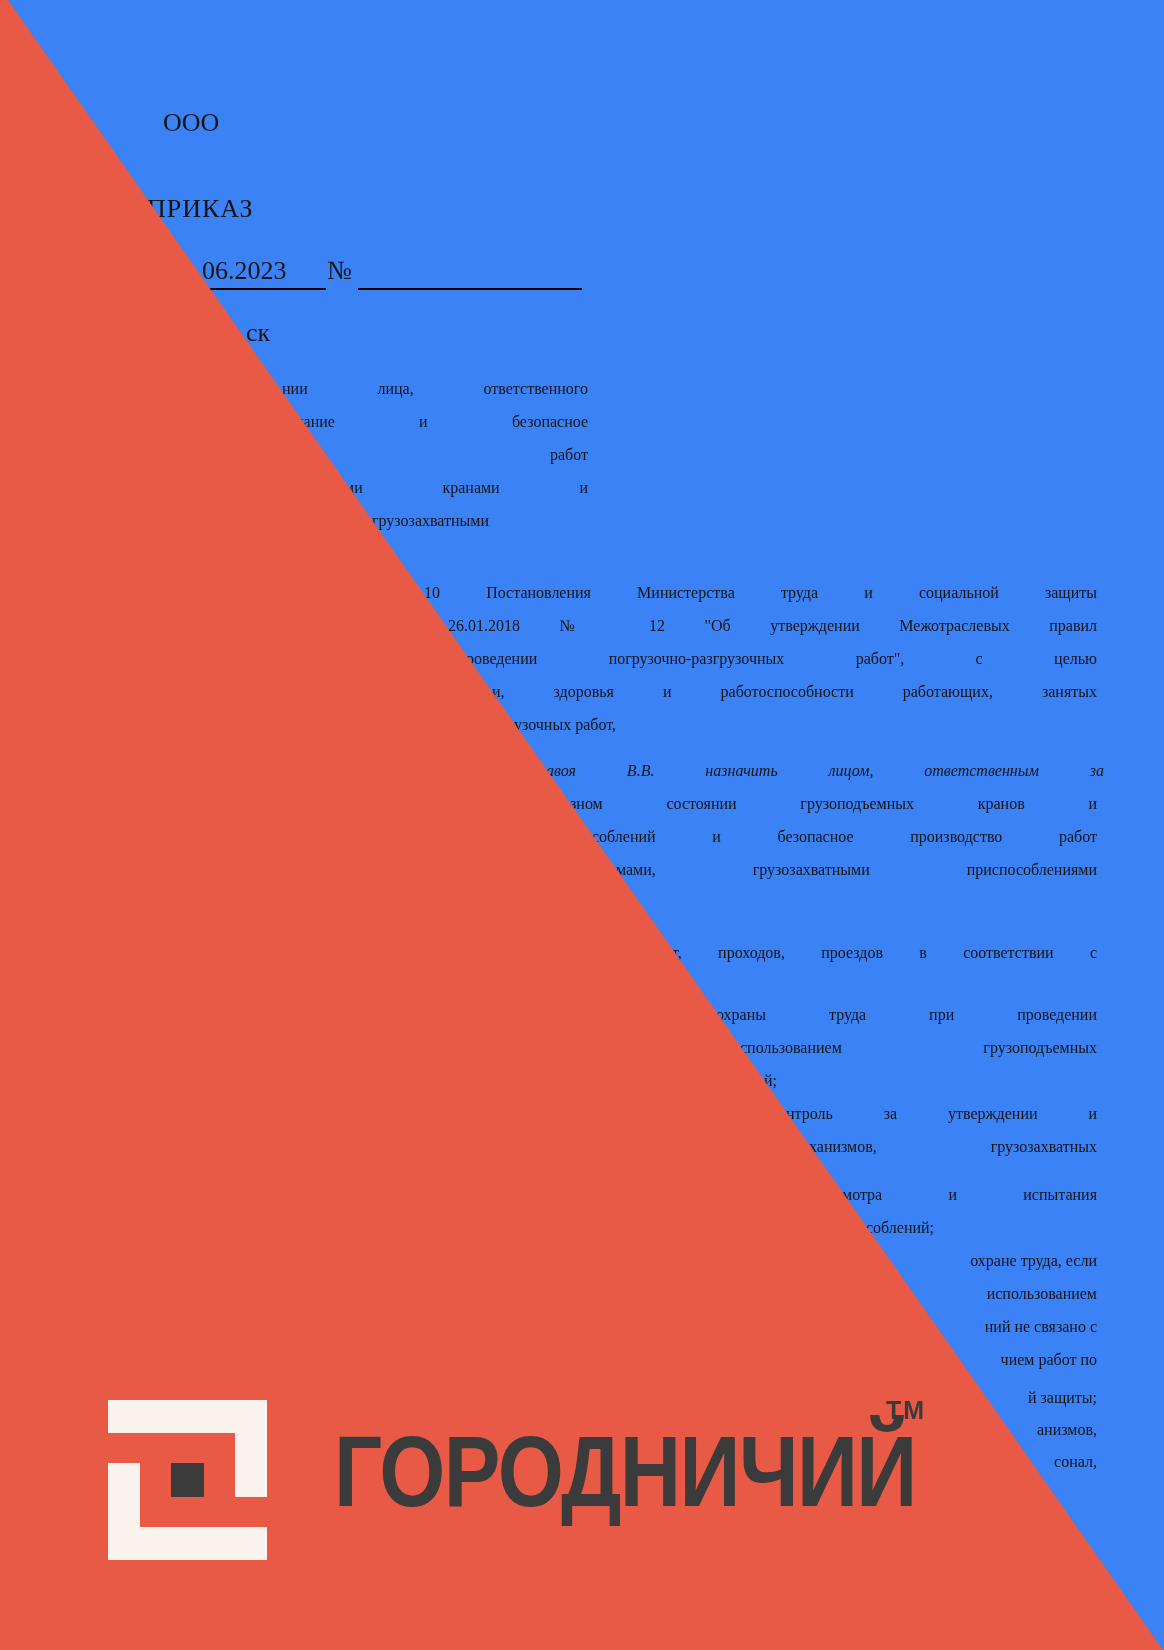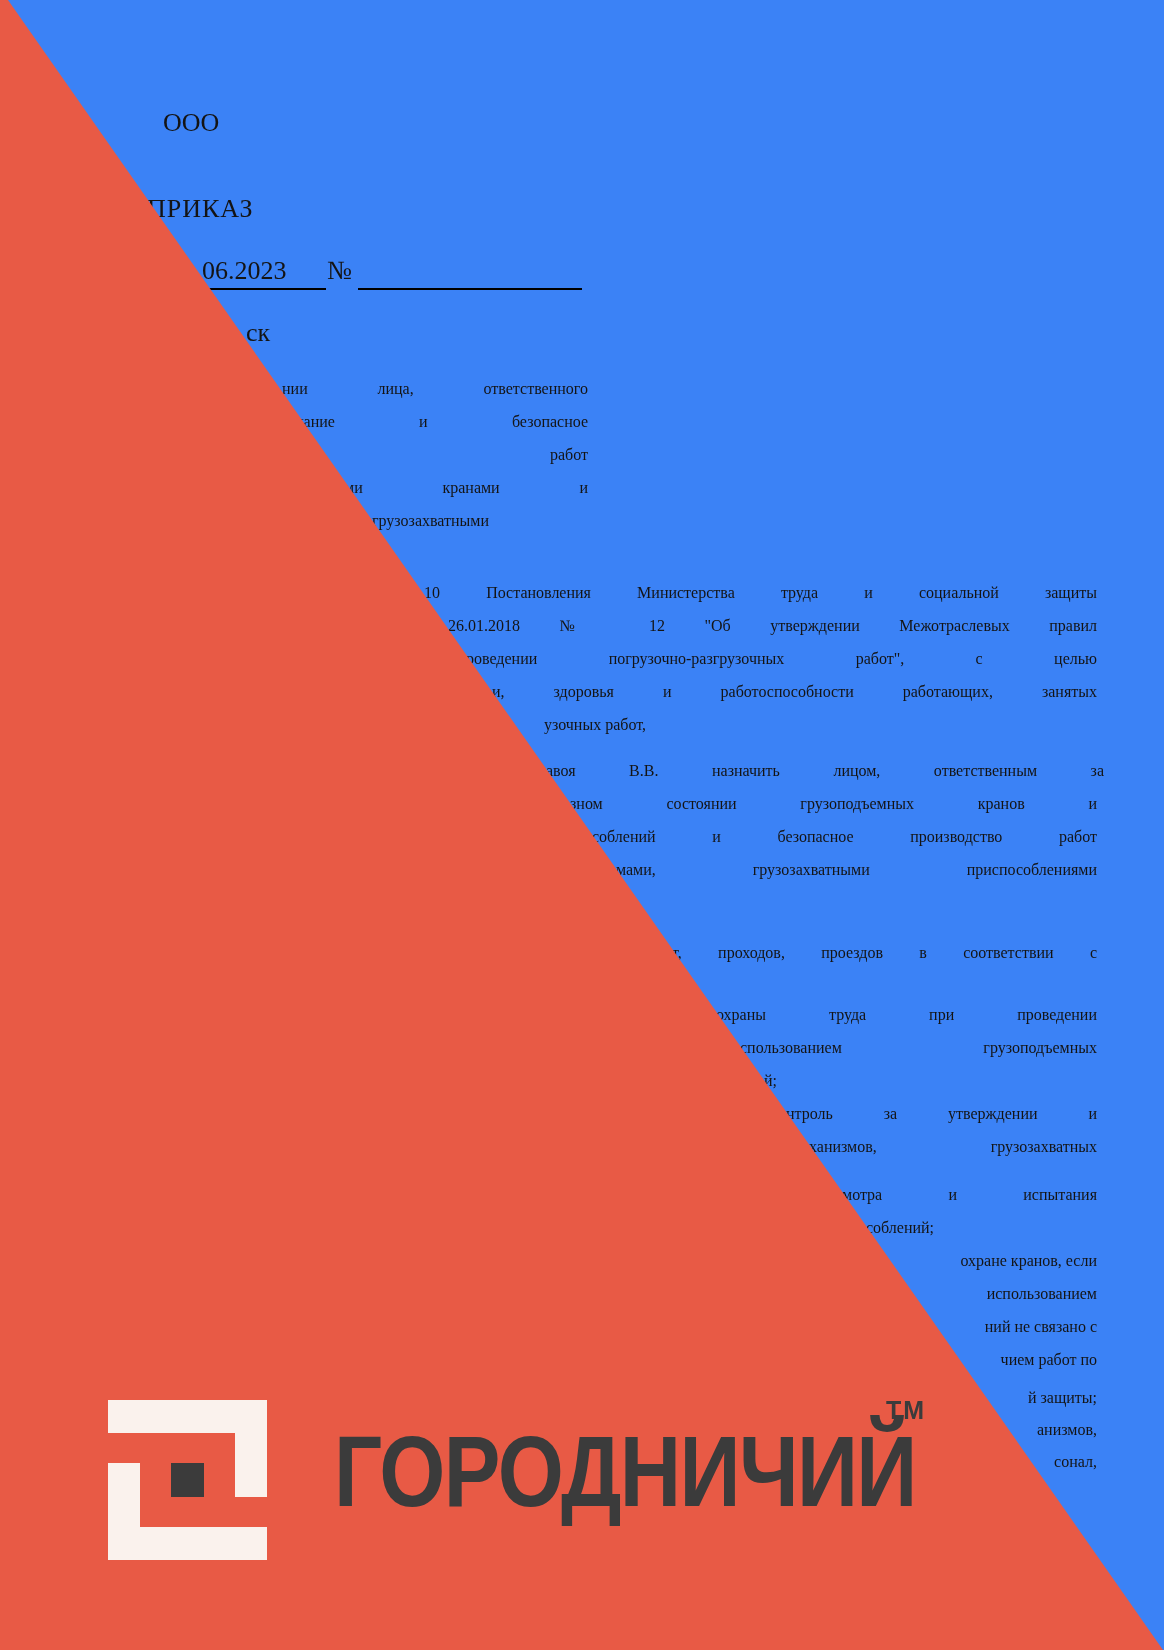--- a/index.html
+++ b/index.html
@@ -75,34 +75,34 @@
     <div>
         <div class="frag justify" style="top: 374px; left: 282px; right: 576px;">нии лица, ответственного</div>
         <div class="frag justify" style="top: 407px; left: 296px; right: 576px;">кание и безопасное</div>
         <div class="frag right" style="top: 440px; right: 576px;">работ</div>
         <div class="frag justify" style="top: 473px; left: 344px; right: 576px;">ми кранами и</div>
         <div class="frag left" style="top: 506px; left: 372px;">грузозахватными</div>
         <div class="frag justify" style="top: 578px; left: 424px; right: 67px;">10 Постановления Министерства труда и социальной защиты</div>
         <div class="frag justify" style="top: 611px; left: 448px; right: 67px;">26.01.2018 № 12 "Об утверждении Межотраслевых правил</div>
         <div class="frag justify" style="top: 644px; left: 466px; right: 67px;">роведении погрузочно-разгрузочных работ", с целью</div>
         <div class="frag justify" style="top: 677px; left: 492px; right: 67px;">и, здоровья и работоспособности работающих, занятых</div>
-        <div class="frag left" style="top: 710px; left: 544px;">узочных работ,</div>
-        <div class="frag justify" style="top: 756px; left: 546px; right: 60px;">авоя В.В. назначить лицом, ответственным за</div>
+        <div class="frag left" style="top: 710px; left: 514px;">узочных работ,</div>
+        <div class="frag justify" style="top: 756px; left: 546px; right: 60px; font-style: italic;">авоя В.В. назначить лицом, ответственным за</div>
         <div class="frag justify" style="top: 789px; left: 570px; right: 67px;">зном состоянии грузоподъемных кранов и</div>
         <div class="frag justify" style="top: 822px; left: 592px; right: 67px;">соблений и безопасное производство работ</div>
         <div class="frag justify" style="top: 855px; left: 616px; right: 67px;">мами, грузозахватными приспособлениями</div>
         <div class="frag justify" style="top: 938px; left: 672px; right: 67px;">т, проходов, проездов в соответствии с</div>
         <div class="frag justify" style="top: 1000px; left: 716px; right: 67px;">охраны труда при проведении</div>
         <div class="frag justify" style="top: 1033px; left: 740px; right: 67px;">спользованием грузоподъемных</div>
         <div class="frag left" style="top: 1066px; left: 764px;">й;</div>
         <div class="frag justify" style="top: 1099px; left: 786px; right: 67px;">нтроль за утверждении и</div>
         <div class="frag justify" style="top: 1132px; left: 809px; right: 67px;">ханизмов, грузозахватных</div>
         <div class="frag justify" style="top: 1180px; left: 842px; right: 67px;">мотра и испытания</div>
         <div class="frag left" style="top: 1213px; left: 866px;">соблений;</div>
-        <div class="frag right" style="top: 1246px; right: 67px;">охране кранов, если</div>
+        <div class="frag right" style="top: 1246px; right: 67px;">охране труда, если</div>
         <div class="frag right" style="top: 1279px; right: 67px;">использованием</div>
         <div class="frag right" style="top: 1312px; right: 67px;">ний не связано с</div>
         <div class="frag right" style="top: 1345px; right: 67px;">чием работ по</div>
         <div class="frag right" style="top: 1383px; right: 67px;">й защиты;</div>
         <div class="frag right" style="top: 1415px; right: 67px;">анизмов,</div>
         <div class="frag right" style="top: 1447px; right: 67px; margin-left: 20px;">сонал,</div>
       </div>
   </div>
 
   <div class="overlay" style="background: rgb(232, 90, 69);"></div>

